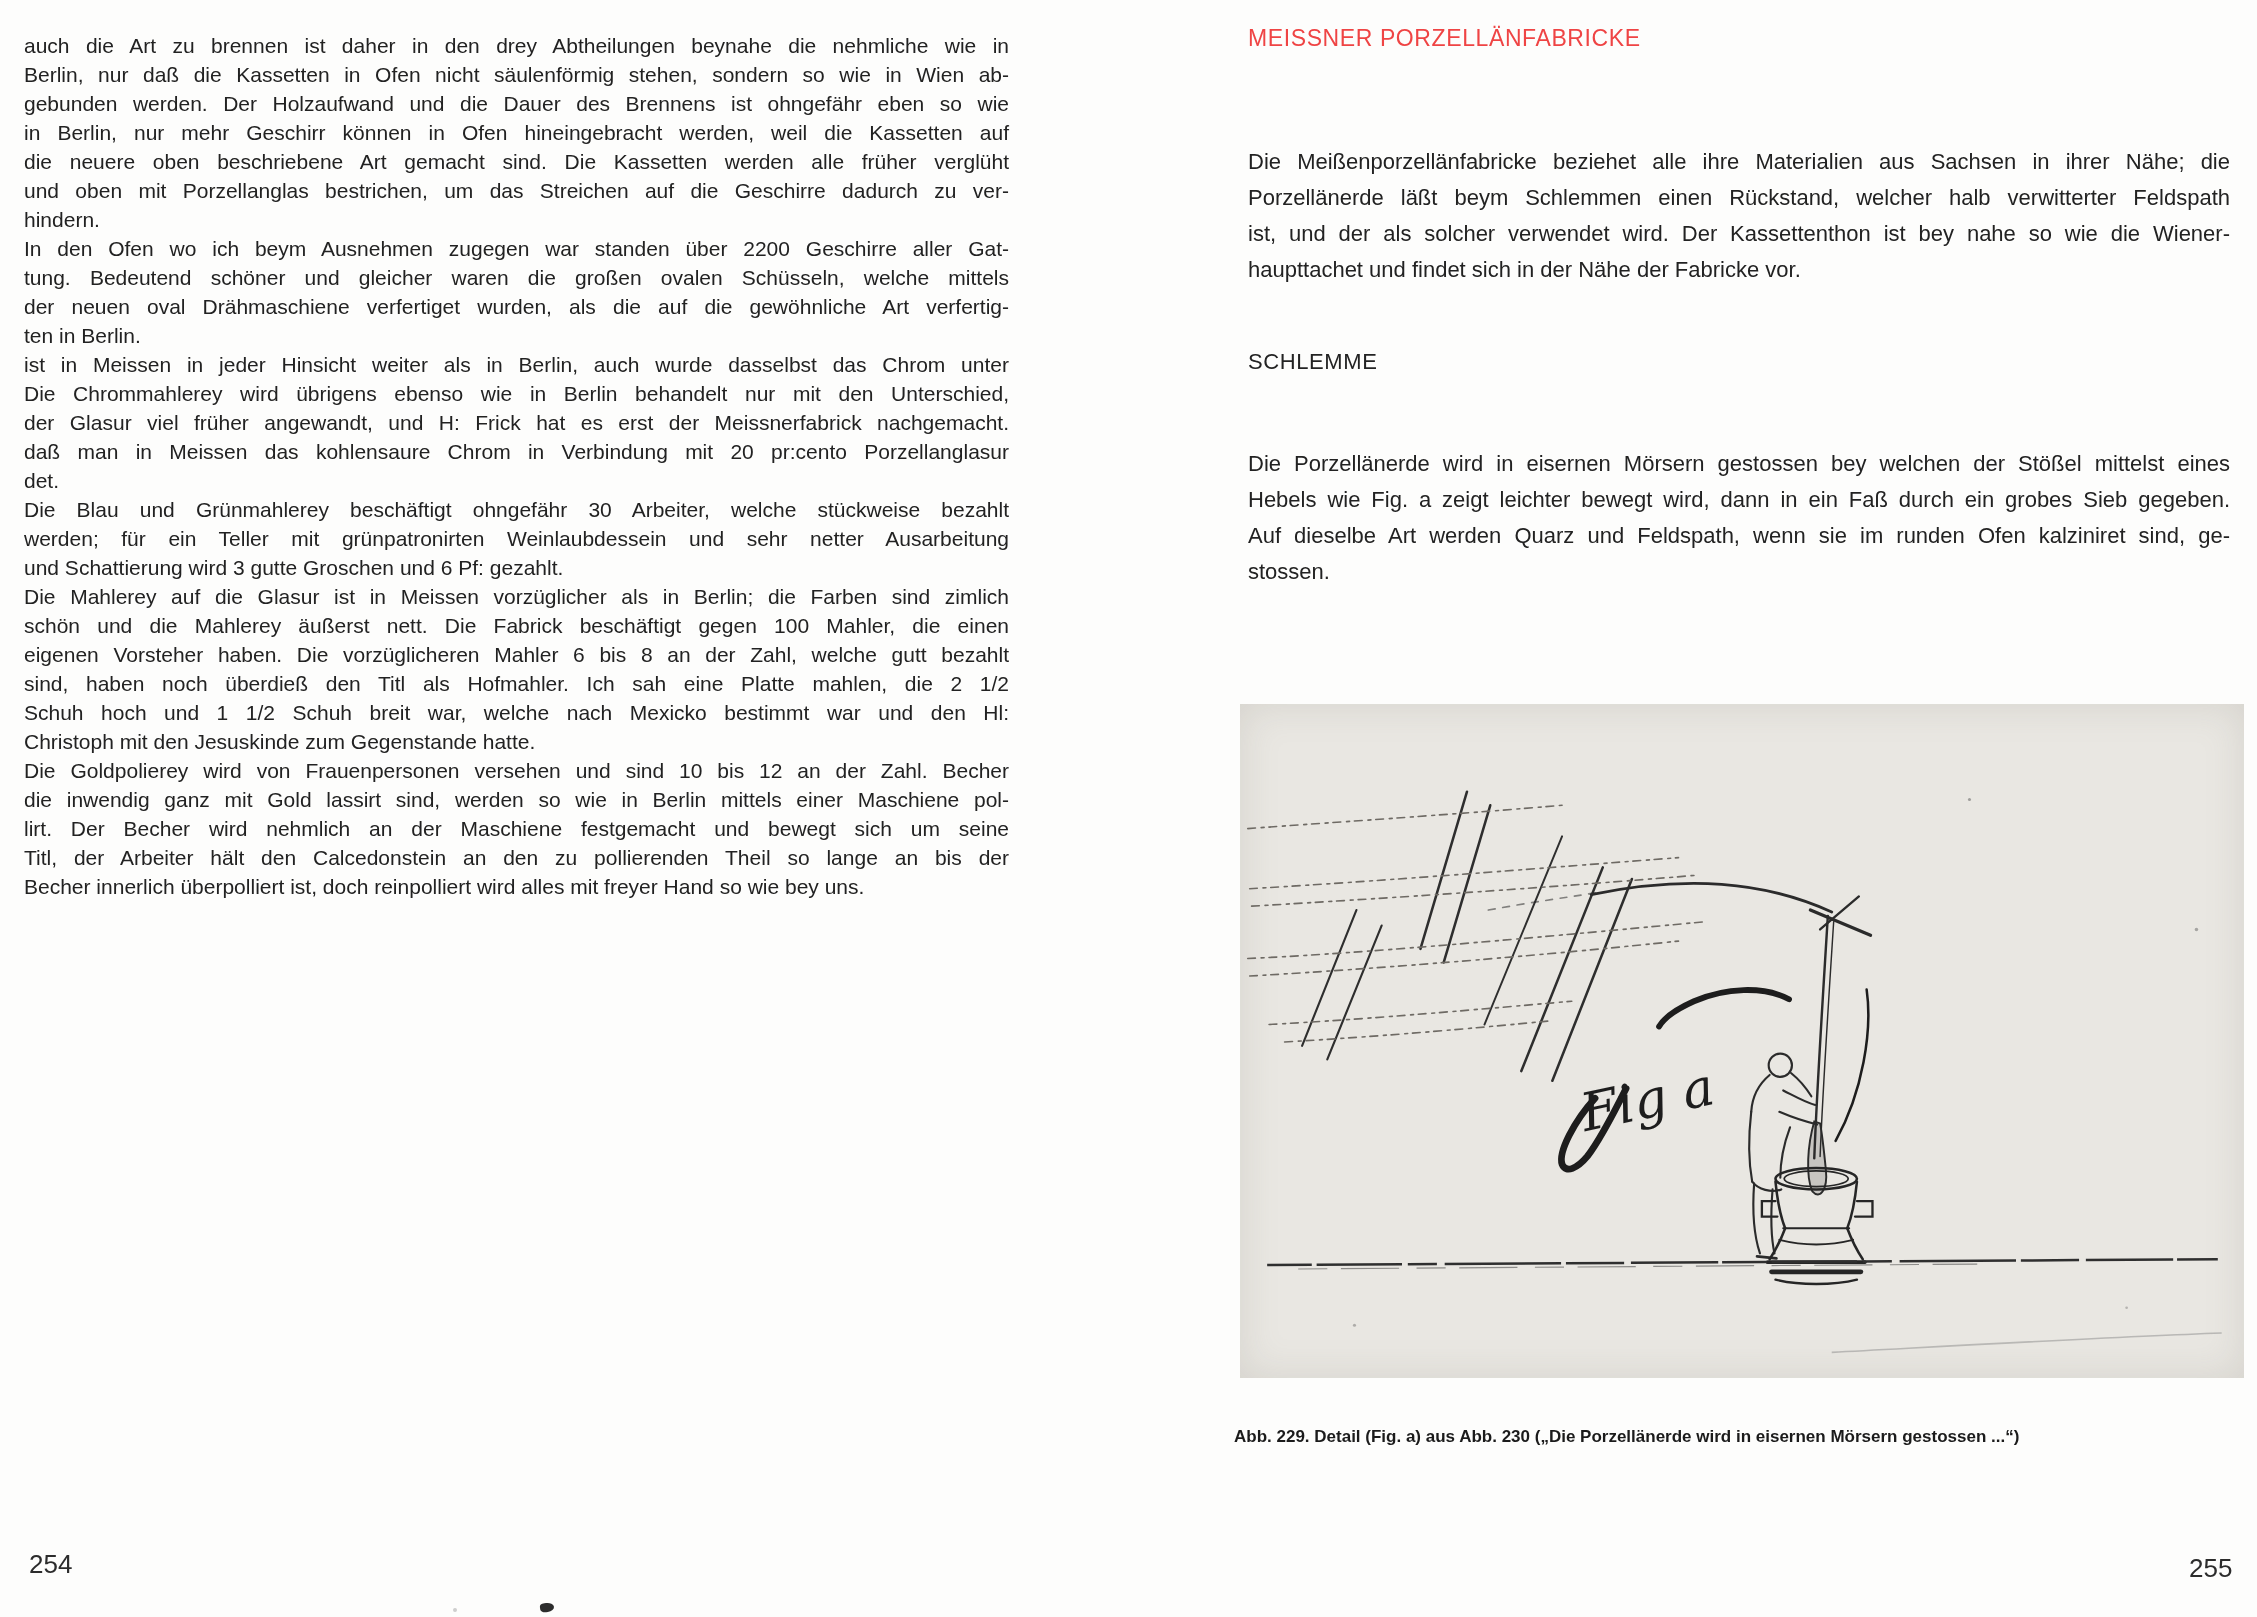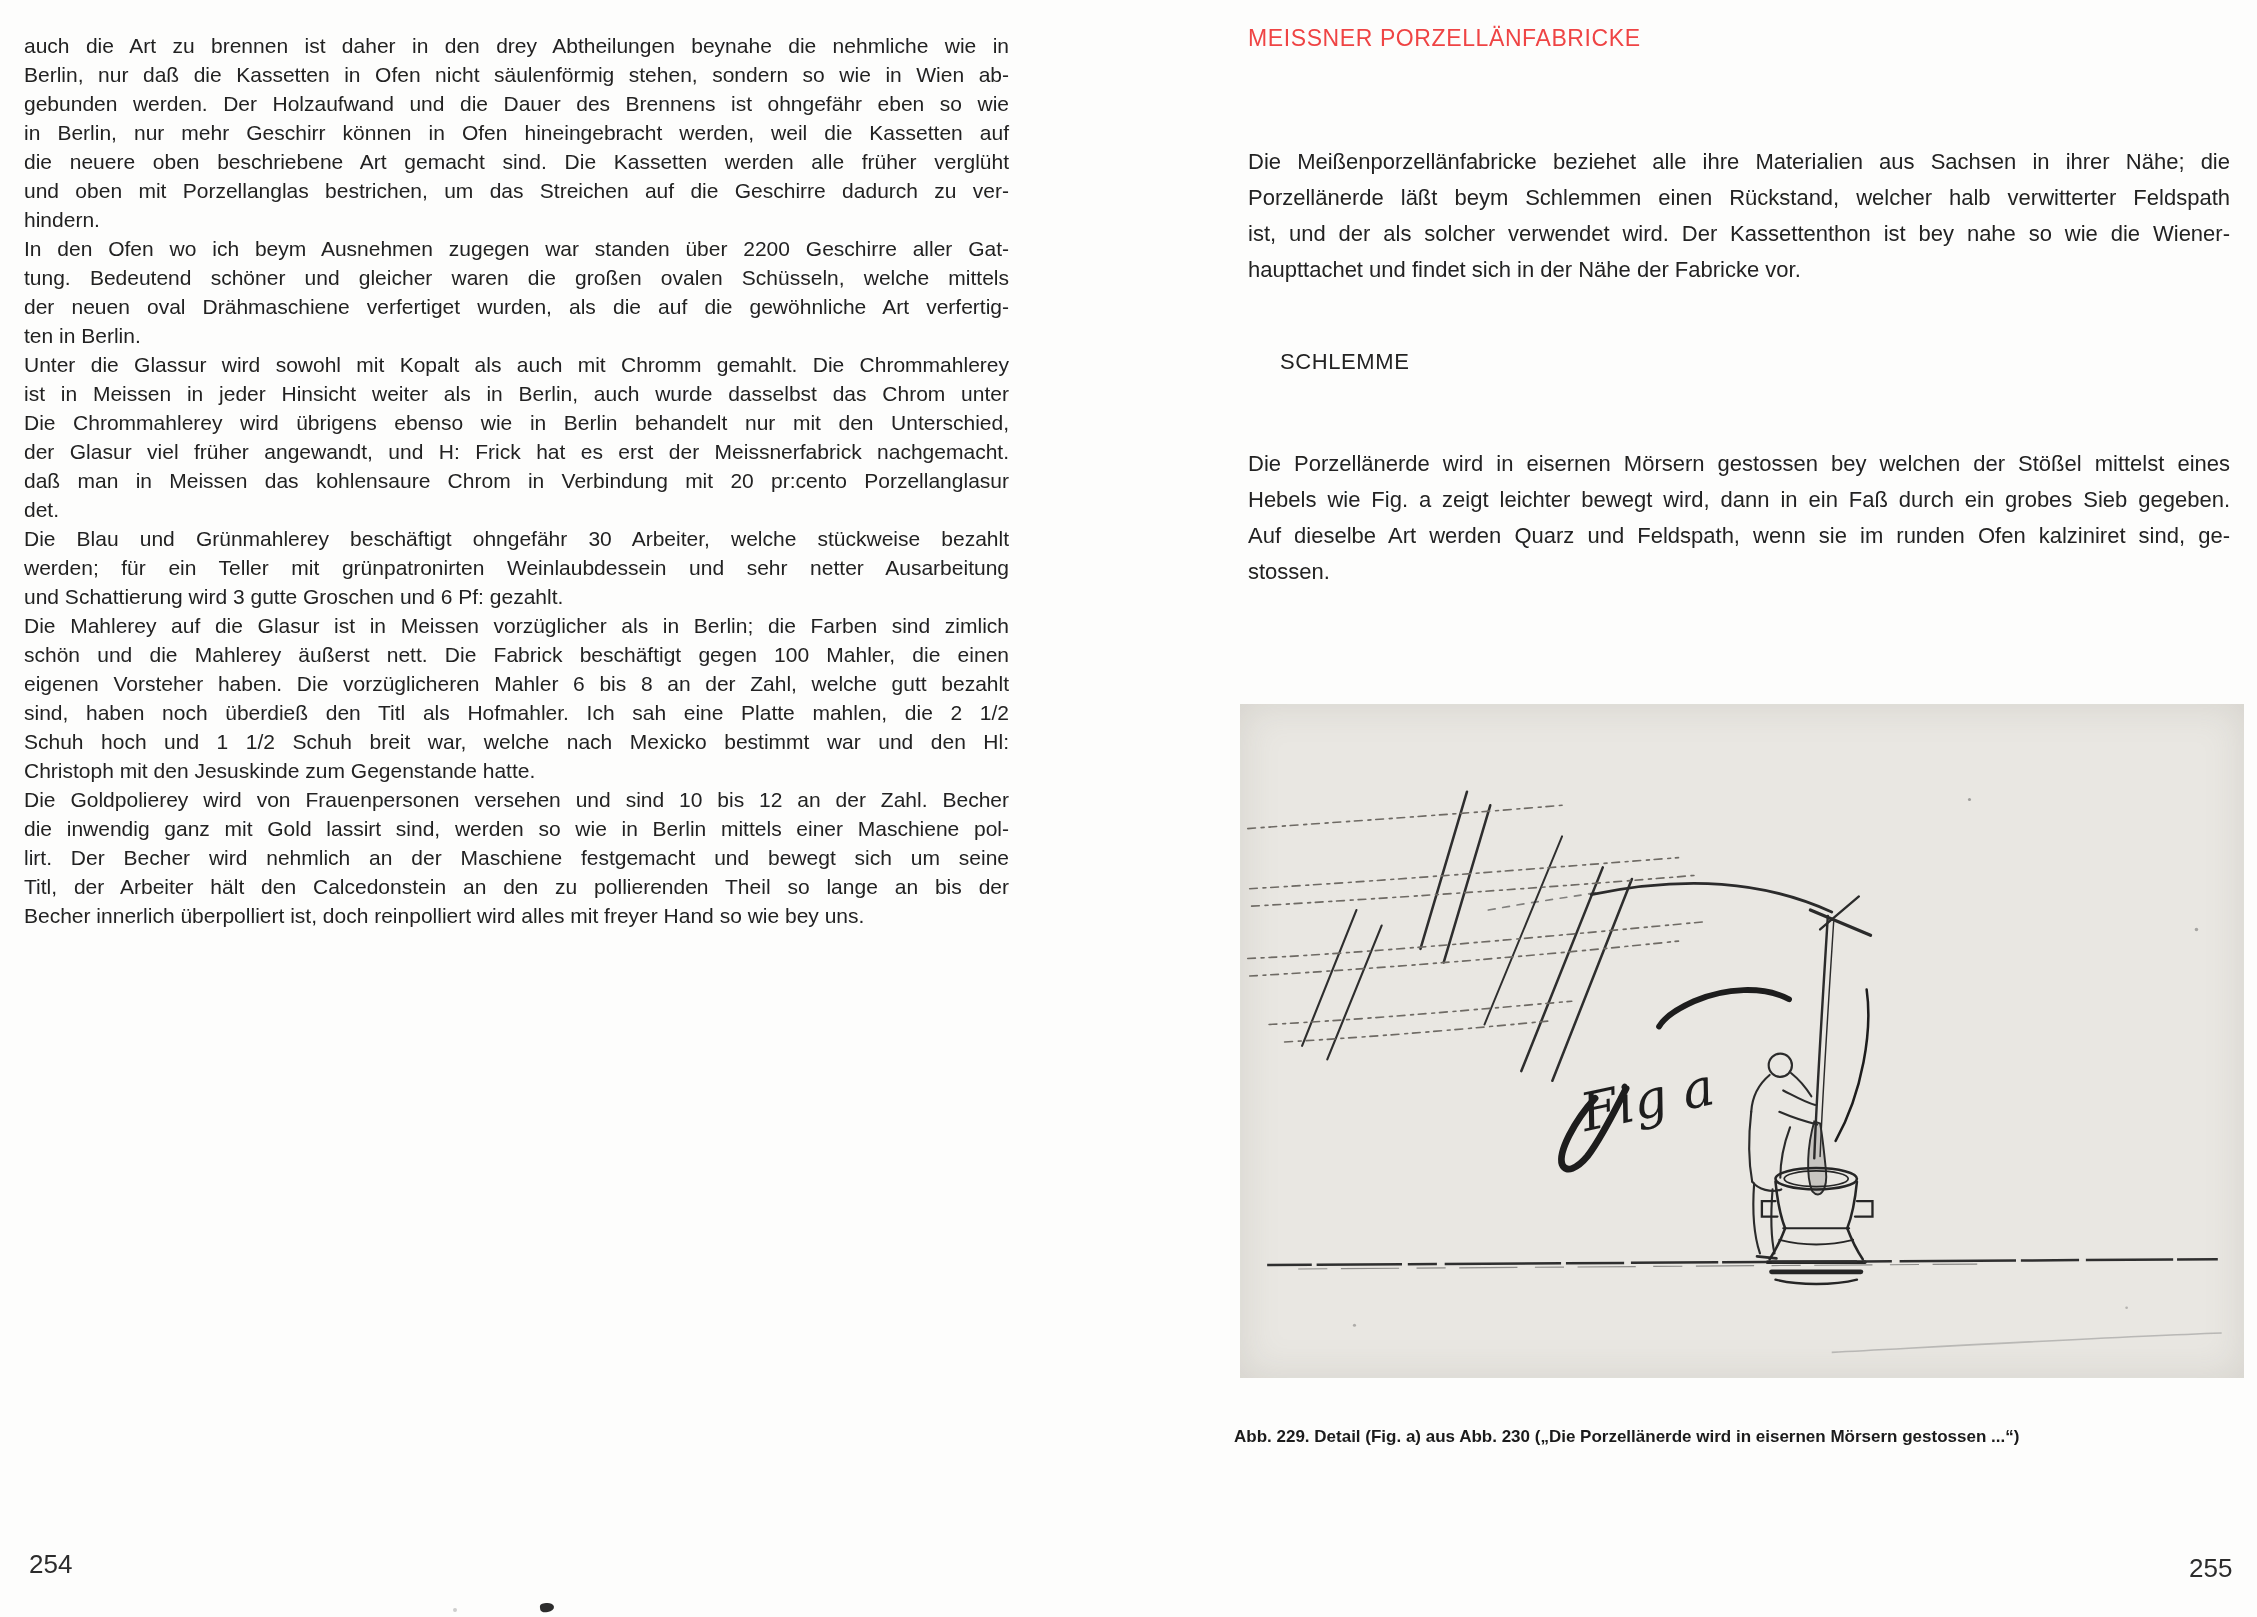--- a/index.html
+++ b/index.html
@@ -34,21 +34,21 @@
     text-align-last:left;
   }
 
   
   .rp-heading{
     left:1248px; top:25px;
     font-size:23px; letter-spacing:0.6px;
     color:#ef4444;
   }
   .rp-subheading{
-    left:1280px; top:349px;
+    left:1248px; top:349px;
     font-size:22px; letter-spacing:0.6px;
     color:#232323;
   }
   .rp-para{
     width:982px;
     font-size:22px; line-height:36px; color:#222;
   }
   .rp-para .line{
     text-align:justify; text-align-last:justify; height:36px;
   }
@@ -96,21 +96,20 @@
     <div class="line">Berlin, nur daß die Kassetten in Ofen nicht säulenförmig stehen, sondern so wie in Wien ab-</div>
     <div class="line">gebunden werden. Der Holzaufwand und die Dauer des Brennens ist ohngefähr eben so wie</div>
     <div class="line">in Berlin, nur mehr Geschirr können in Ofen hineingebracht werden, weil die Kassetten auf</div>
     <div class="line">die neuere oben beschriebene Art gemacht sind. Die Kassetten werden alle früher verglüht</div>
     <div class="line">und oben mit Porzellanglas bestrichen, um das Streichen auf die Geschirre dadurch zu ver-</div>
     <div class="line para-end">hindern.</div>
     <div class="line">In den Ofen wo ich beym Ausnehmen zugegen war standen über 2200 Geschirre aller Gat-</div>
     <div class="line">tung. Bedeutend schöner und gleicher waren die großen ovalen Schüsseln, welche mittels</div>
     <div class="line">der neuen oval Drähmaschiene verfertiget wurden, als die auf die gewöhnliche Art verfertig-</div>
     <div class="line para-end">ten in Berlin.</div>
-    <div class="line">Unter die Glassur wird sowohl mit Kopalt als auch mit Chromm gemahlt. Die Chrommahlerey</div>
     <div class="line">ist in Meissen in jeder Hinsicht weiter als in Berlin, auch wurde dasselbst das Chrom unter</div>
     <div class="line">Die Chrommahlerey wird übrigens ebenso wie in Berlin behandelt nur mit den Unterschied,</div>
     <div class="line">der Glasur viel früher angewandt, und H: Frick hat es erst der Meissnerfabrick nachgemacht.</div>
     <div class="line">daß man in Meissen das kohlensaure Chrom in Verbindung mit 20 pr:cento Porzellanglasur</div>
     <div class="line para-end">det.</div>
     <div class="line">Die Blau und Grünmahlerey beschäftigt ohngefähr 30 Arbeiter, welche stückweise bezahlt</div>
     <div class="line">werden; für ein Teller mit grünpatronirten Weinlaubdessein und sehr netter Ausarbeitung</div>
     <div class="line para-end">und Schattierung wird 3 gutte Groschen und 6 Pf: gezahlt.</div>
     <div class="line">Die Mahlerey auf die Glasur ist in Meissen vorzüglicher als in Berlin; die Farben sind zimlich</div>
     <div class="line">schön und die Mahlerey äußerst nett. Die Fabrick beschäftigt gegen 100 Mahler, die einen</div>

